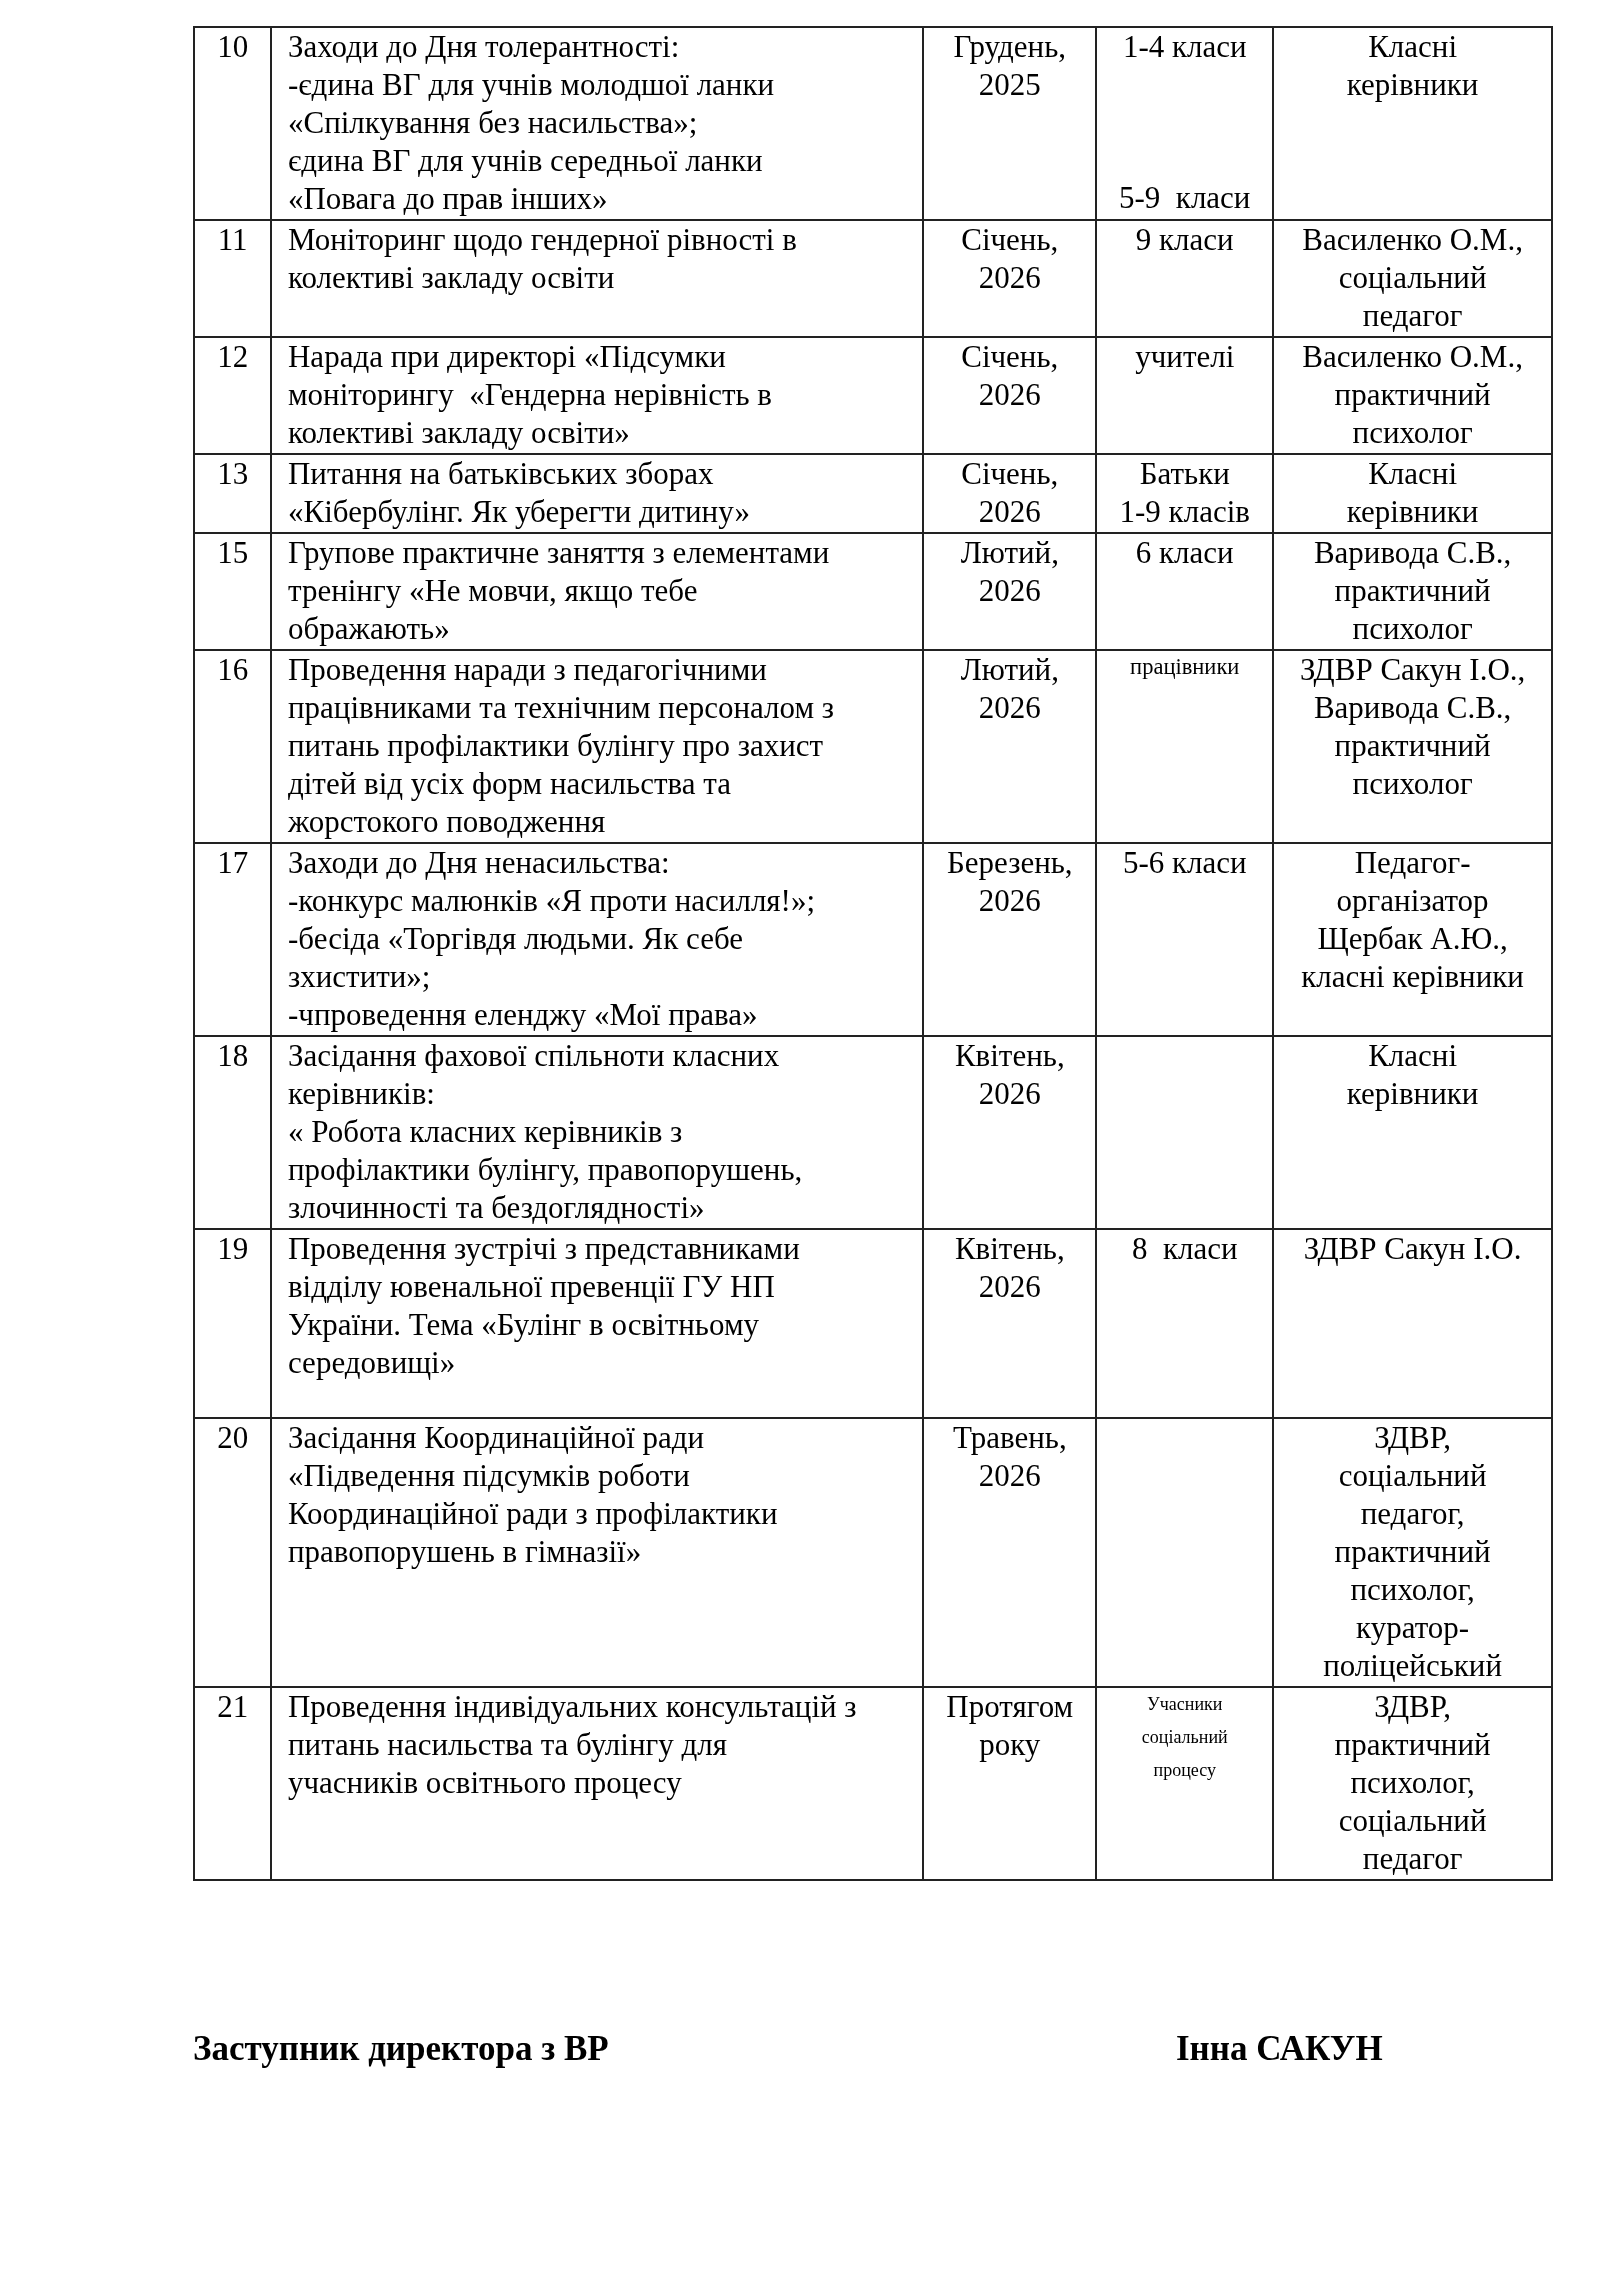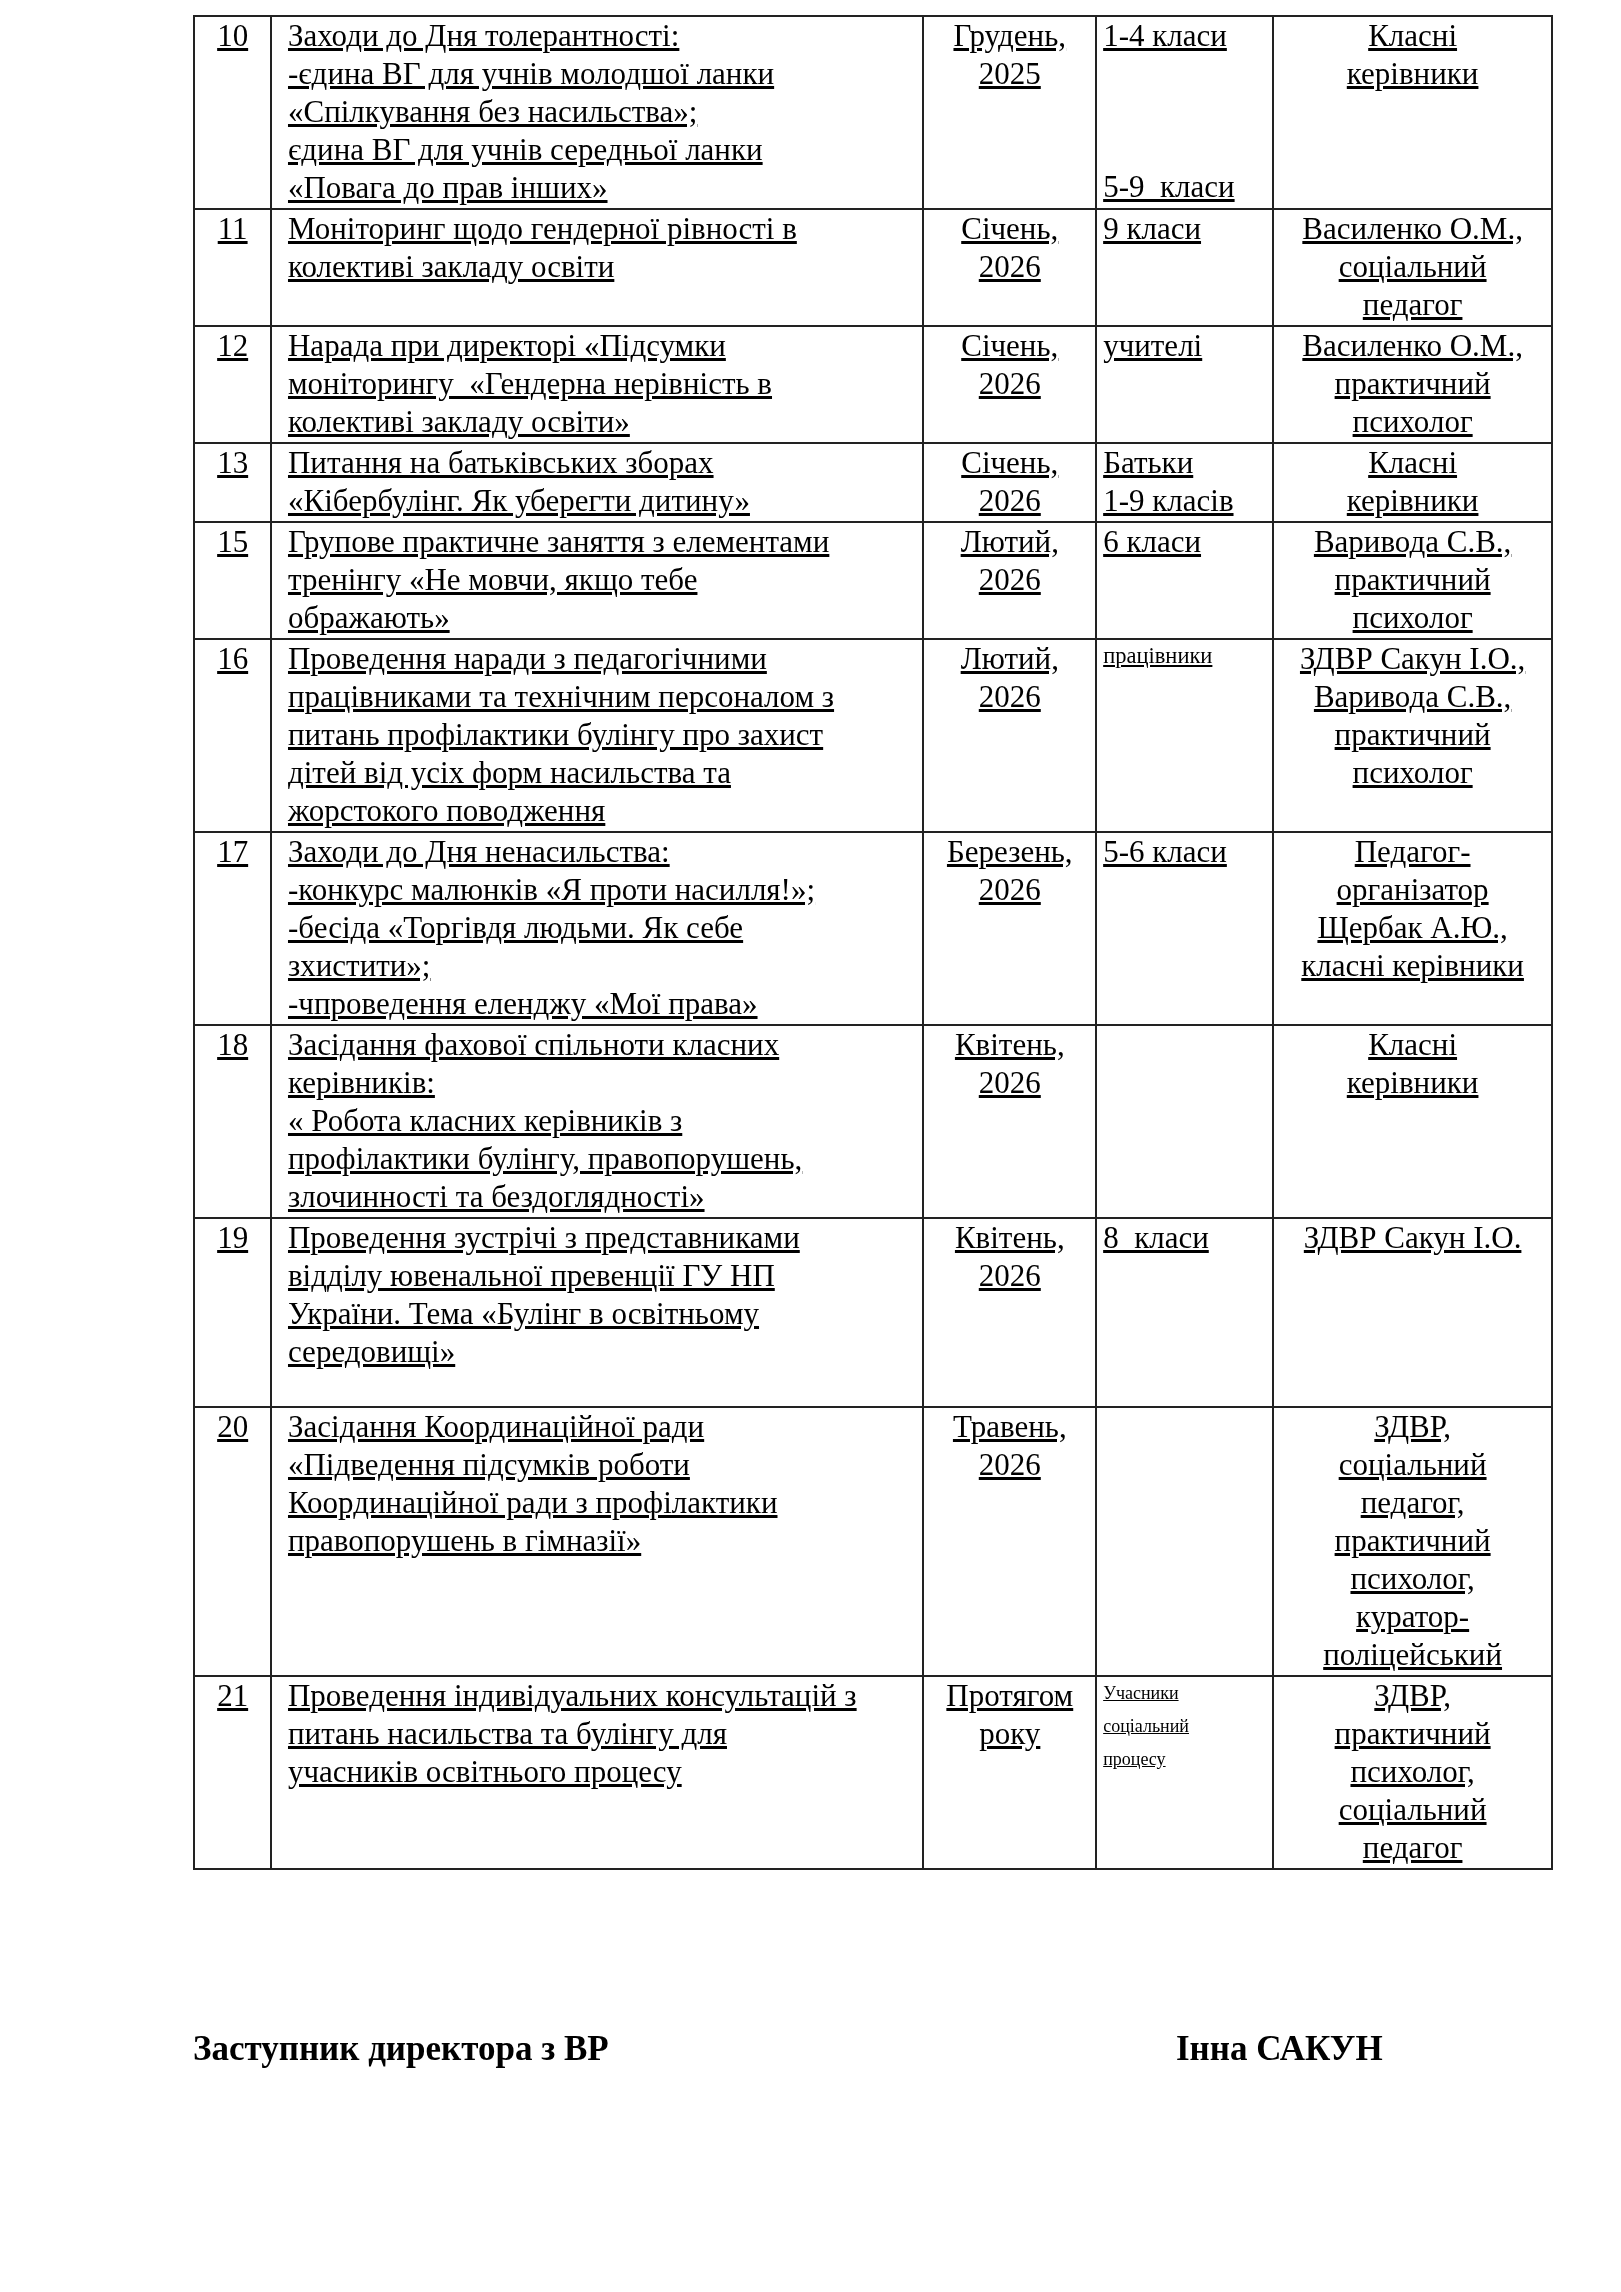--- a/index.html
+++ b/index.html
@@ -11,38 +11,37 @@
       width: 1621px;
       height: 2293px;
       position: relative;
       font-family: "Liberation Serif", "DejaVu Serif", serif;
       color: #000;
       overflow: hidden;
     }
     .plan-table {
       position: absolute;
       left: 193px;
-      top: 15px;
+      top: 26px;
       width: 1360px;
       border-collapse: collapse;
       table-layout: fixed;
       font-size: 31px;
       line-height: 38px;
-      text-decoration: underline;
     }
     .plan-table td {
       border: 2px solid #222;
       vertical-align: top;
       padding: 0 5.9px 1px 5.9px;
       overflow: hidden;
     }
     .col-num { width: 76px; text-align: center; }
     .col-event { width: 641px; text-align: left; padding-left: 15.7px !important; }
     .col-date { width: 170px; text-align: center; }
-    .col-who { width: 174px; text-align: left; border-radius: 6px; }
+    .col-who { width: 174px; text-align: center; border-radius: 6px; }
     .col-resp { width: 274px; text-align: center; }
     .line { display: block; white-space: pre; }
     .small { font-size: 18px; line-height: 33px; }
     .tiny { font-size: 22.5px; line-height: 31px; }
     .spacer { display: block; height: 113px; }
     .signature {
       position: absolute;
       top: 2003px;
       font-size: 35px;
       font-weight: bold;

